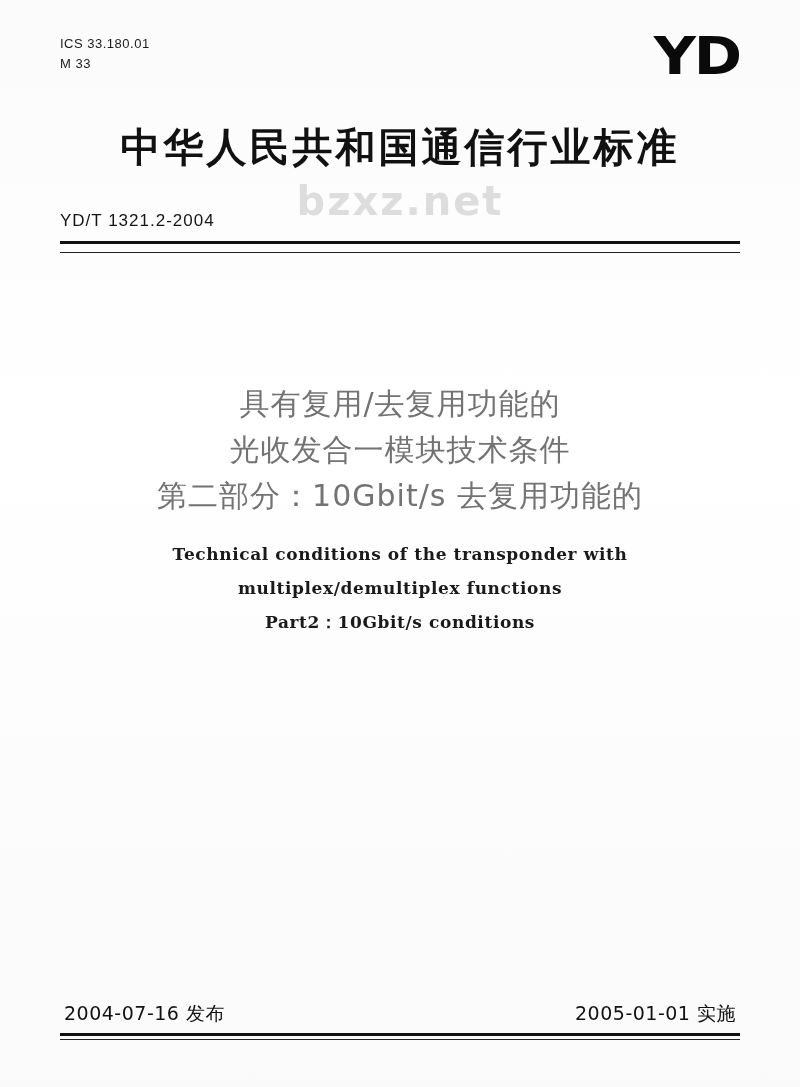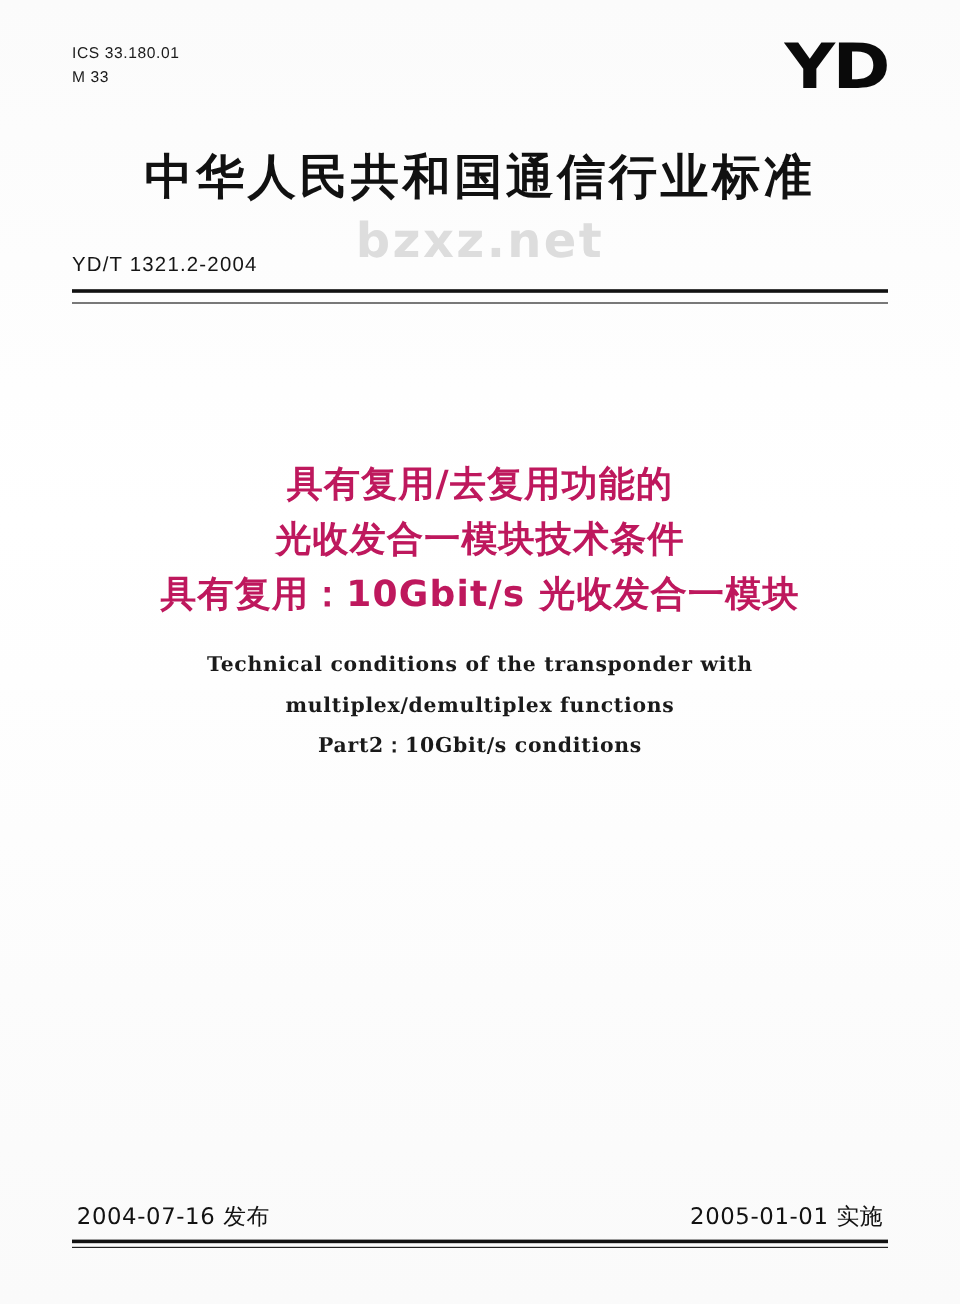--- a/index.html
+++ b/index.html
@@ -113,25 +113,25 @@
     height: 0;
   }
 
   
   .title-block {
     margin-top: 128px;
     text-align: center;
   }
   .cn-title-line {
     font-family: "DejaVu Sans", sans-serif;
-    font-weight: bold;
+    font-weight: normal;
     font-size: 30px;
     letter-spacing: 1px;
     line-height: 46px;
-    color: #be185d;
+    color: #737373;
     white-space: nowrap;
   }
   .en-title {
     margin-top: 18px;
   }
   .en-title-line {
     font-family: "DejaVu Serif", serif;
     font-weight: bold;
     font-size: 17px;
     line-height: 34px;
@@ -208,21 +208,21 @@
     <div class="watermark">bzxz.net</div>
 
     <div class="std-number">YD/T 1321.2-2004</div>
 
     <hr class="rule">
     <hr class="rule-thin">
 
     <div class="title-block">
       <div class="cn-title-line">具有复用/去复用功能的</div>
       <div class="cn-title-line">光收发合一模块技术条件</div>
-      <div class="cn-title-line">具有复用：10Gbit/s 光收发合一模块</div>
+      <div class="cn-title-line">第二部分：10Gbit/s 去复用功能的</div>
 
       <div class="en-title">
         <div class="en-title-line">Technical conditions of the transponder with</div>
         <div class="en-title-line">multiplex/demultiplex functions</div>
         <div class="en-title-line">Part2：10Gbit/s conditions</div>
       </div>
     </div>
 
     <div class="footer">
       <div class="dates-row">

